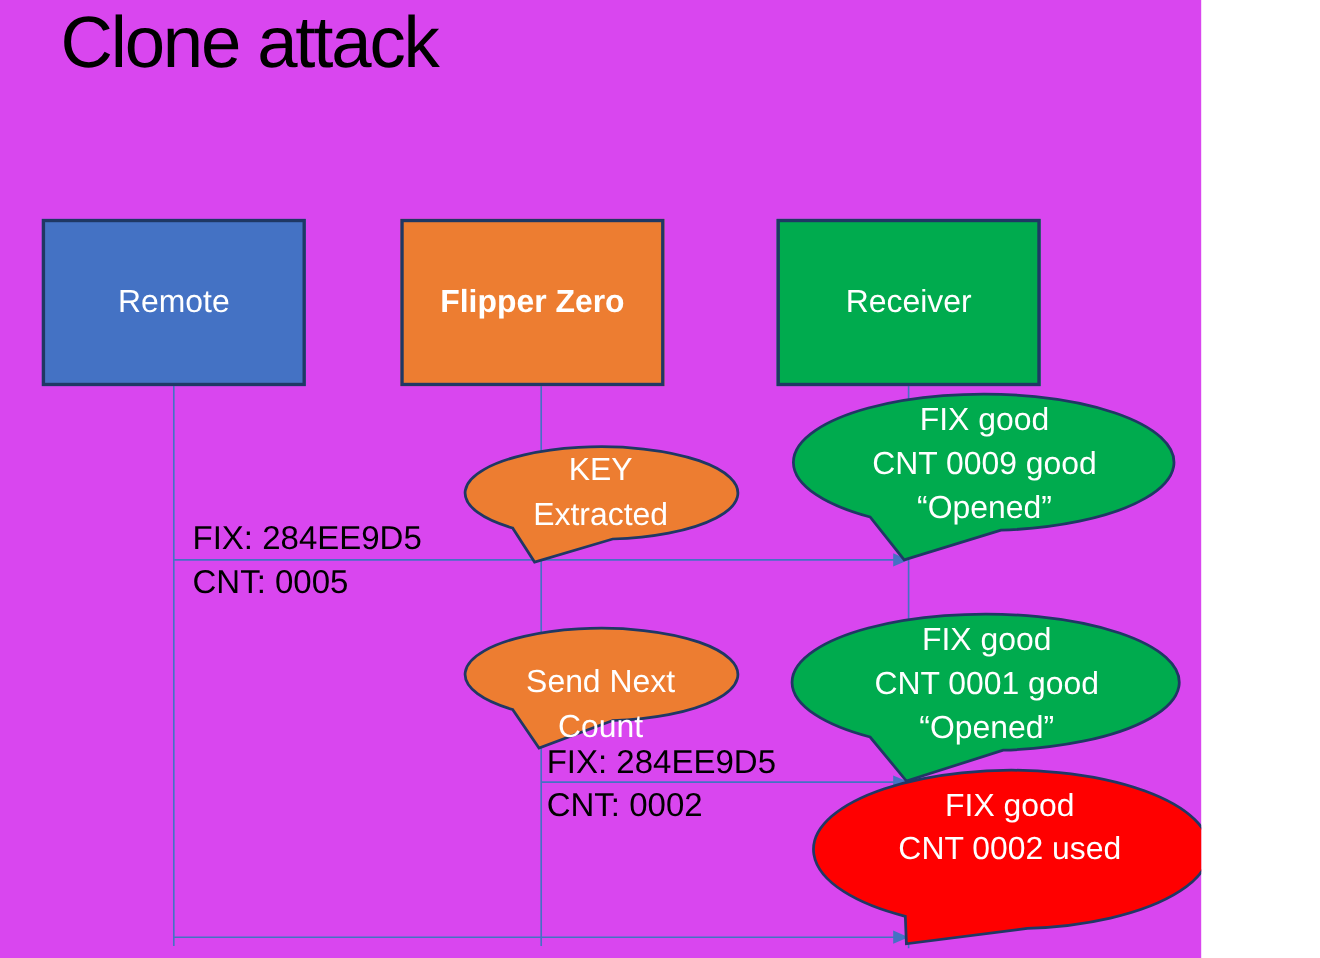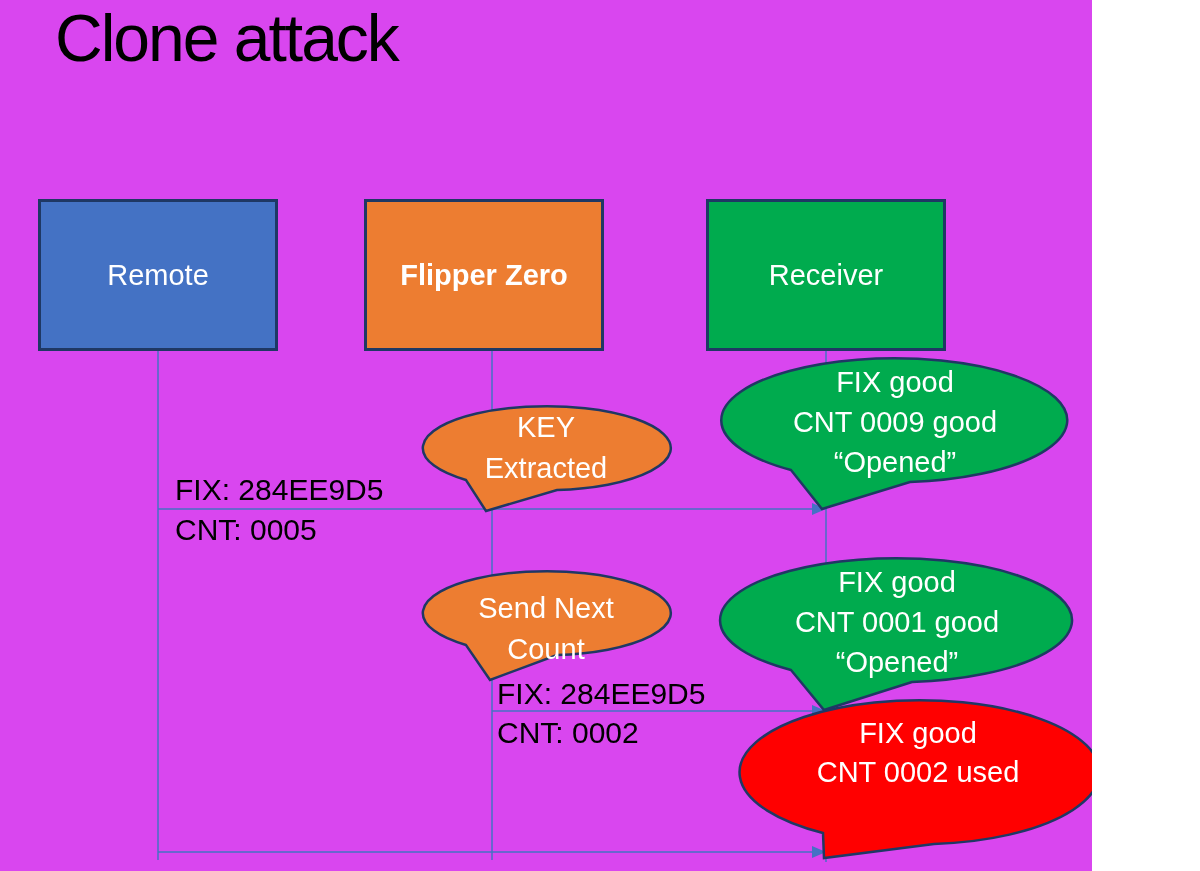--- a/index.html
+++ b/index.html
@@ -85,21 +85,21 @@
     <span>KEY</span>
     <span>Extracted</span>
   </div>
 
   <div class="callout-text lh40" style="left:722px;top:362px;width:346px;">
     <span>FIX good</span>
     <span>CNT 0009 good</span>
     <span>“Opened”</span>
   </div>
 
-  <div class="callout-text lh41" style="left:422px;top:588px;width:248px;justify-content:flex-end;">
+  <div class="callout-text lh41" style="left:422px;top:600px;width:248px;justify-content:flex-end;">
     <span>Send Next</span>
     <span>Count</span>
   </div>
 
   <div class="callout-text lh40" style="left:721px;top:562px;width:352px;">
     <span>FIX good</span>
     <span>CNT 0001 good</span>
     <span>“Opened”</span>
   </div>
 

